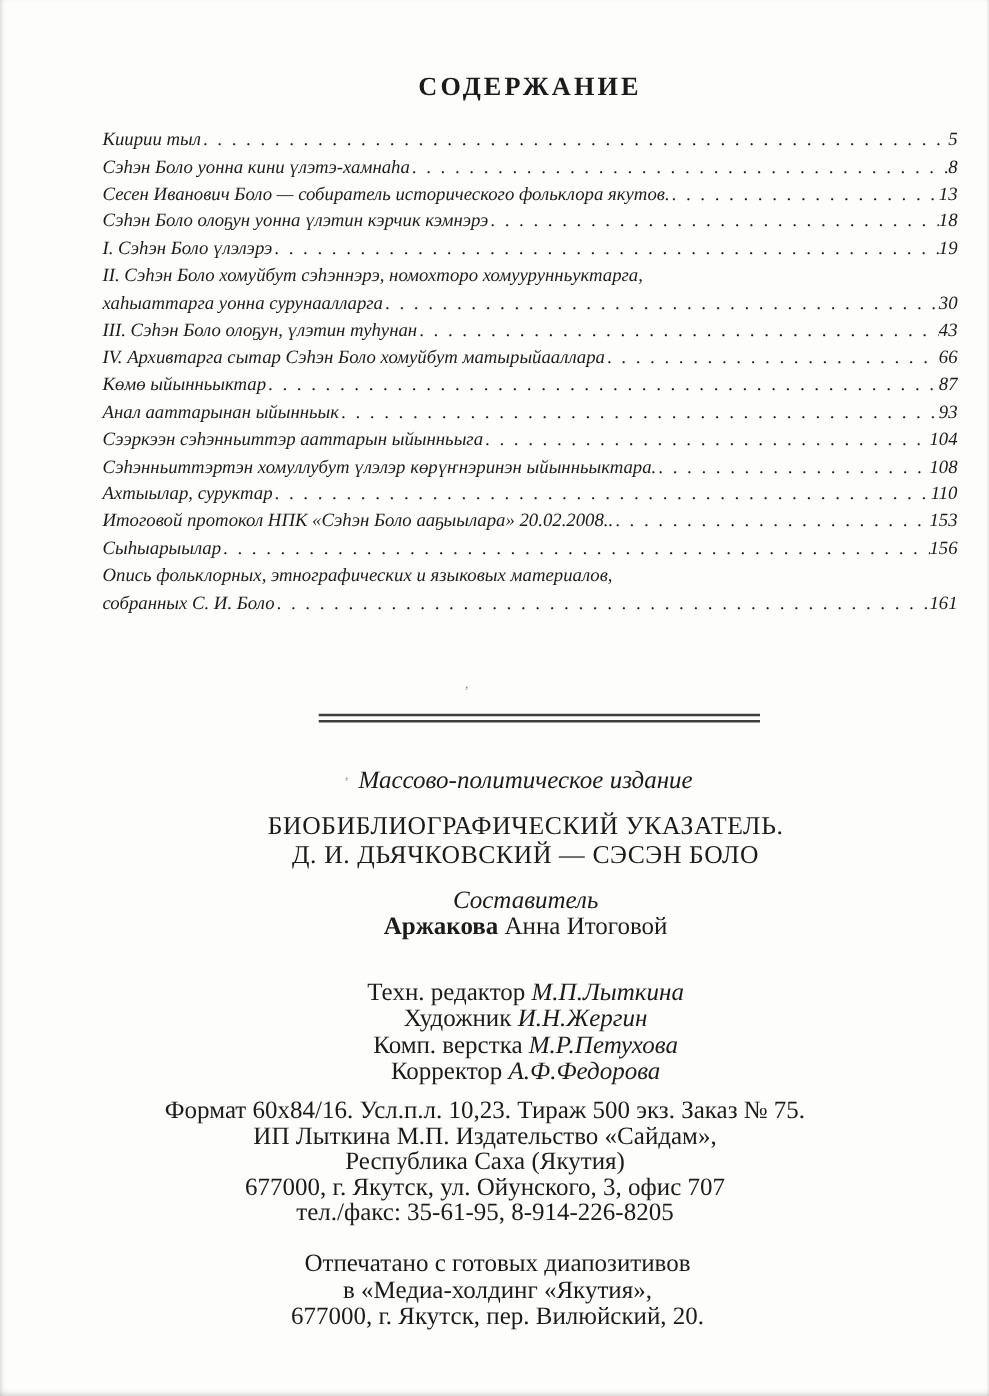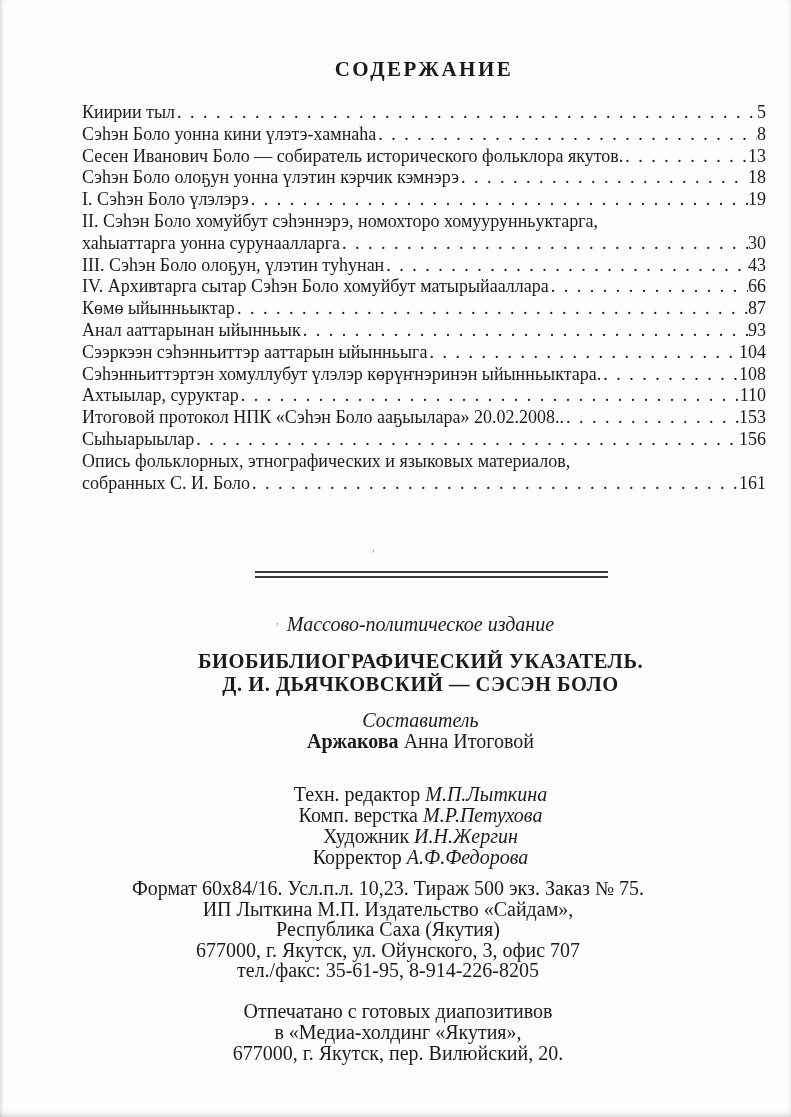--- a/index.html
+++ b/index.html
@@ -22,22 +22,23 @@
   .heading{
     text-align:center;
     font-size:21px;
     font-weight:bold;
     letter-spacing:2.5px;
     line-height:26px;
   }
   
   .toc{
     margin-top:20px;
-    font-size:18px;
+    font-size:15px;
     line-height:21.8px;
+    font-style:italic;
   }
   .toc-row{
     display:flex;
     align-items:baseline;
   }
   .toc-text{white-space:nowrap;}
   .toc-dots{
     flex:1 1 auto;
     overflow:hidden;
     white-space:nowrap;
@@ -72,21 +73,21 @@
     font-size:20px;
   }
   .col-upper{margin-left:-7px;} 
   .edition-type{
     margin-top:34px;
     font-style:italic;
     line-height:24px;
   }
   .book-title{
     margin-top:14px;
-    font-weight:bold;
+    font-weight:normal;
     font-size:20.5px;
     line-height:23px;
     letter-spacing:.5px;
   }
   .compiler-label{
     margin-top:14px;
     font-style:italic;
     line-height:21px;
   }
   .compiler-name{line-height:21px;}
@@ -212,22 +213,22 @@
     <div class="col-upper">
       <div class="edition-type">Массово-политическое издание</div>
       <div class="book-title">
         <div>БИОБИБЛИОГРАФИЧЕСКИЙ УКАЗАТЕЛЬ.</div>
         <div>Д. И. ДЬЯЧКОВСКИЙ — СЭСЭН БОЛО</div>
       </div>
       <div class="compiler-label">Составитель</div>
       <div class="compiler-name"><span class="bold">Аржакова</span><span> Анна Итоговой</span></div>
       <div class="staff">
         <div><span>Техн. редактор </span><span class="name">М.П.Лыткина</span></div>
+        <div><span>Художник </span><span class="name">И.Н.Жергин</span></div>
         <div><span>Комп. верстка </span><span class="name">М.Р.Петухова</span></div>
-        <div><span>Художник </span><span class="name">И.Н.Жергин</span></div>
         <div><span>Корректор </span><span class="name">А.Ф.Федорова</span></div>
       </div>
     </div>
 
     <div class="print-details">
       <div>Формат 60х84/16. Усл.п.л. 10,23. Тираж 500 экз. Заказ № 75.</div>
       <div>ИП Лыткина М.П. Издательство «Сайдам»,</div>
       <div>Республика Саха (Якутия)</div>
       <div>677000, г. Якутск, ул. Ойунского, 3, офис 707</div>
       <div>тел./факс: 35-61-95, 8-914-226-8205</div>

